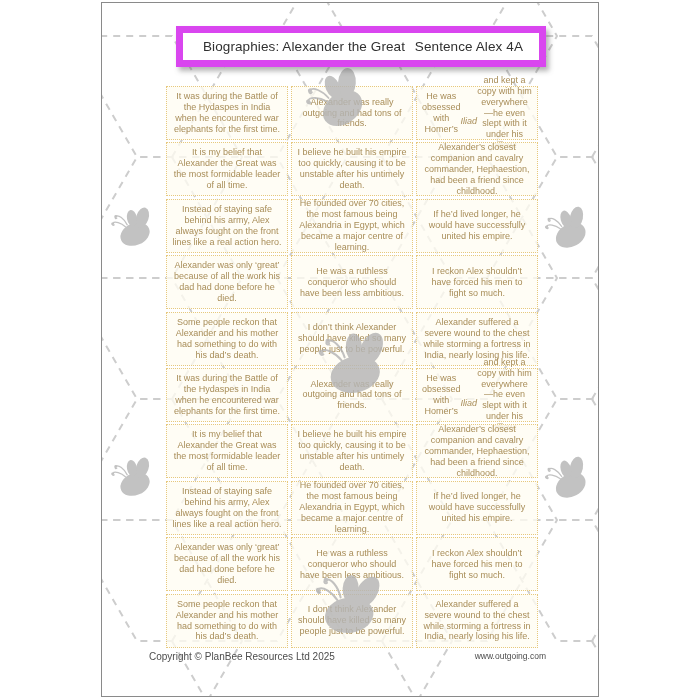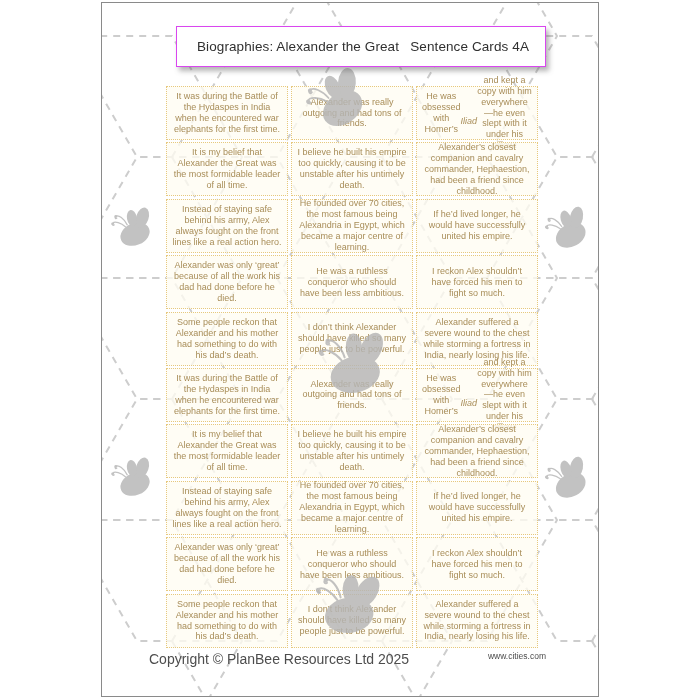--- a/index.html
+++ b/index.html
@@ -35,21 +35,21 @@
     top: 0;
     z-index: 0;
   }
   .header-bar {
     position: absolute;
     left: 74px;
     top: 23px;
     width: 370px;
     height: 41px;
     background: #ffffff;
-    border: 1px solid #d946ef;
+    border: 7px solid #d946ef;
     box-shadow: 3px 4px 5px rgba(90,90,90,0.45);
     z-index: 5;
     display: flex;
     align-items: center;
     justify-content: space-between;
     padding: 0 16px 0 20px;
     box-sizing: border-box;
   }
   .header-title, .header-subtitle {
     font-size: 13.5px;
@@ -85,21 +85,21 @@
   .card em { font-style: italic; margin-top: 17px; }
   .bee {
     position: absolute;
     z-index: 3;
     opacity: 0.82;
   }
   .footer-copyright {
     position: absolute;
     left: 47px;
     top: 648px;
-    font-size: 14px;
+    font-size: 10px;
     color: var(--footer-text);
     z-index: 4;
   }
   .footer-website {
     position: absolute;
     right: 52px;
     top: 648px;
     font-size: 8.5px;
     color: var(--footer-text);
     z-index: 4;
@@ -168,21 +168,21 @@
     </svg>
   <svg class="bee" style="left:440px;top:449px;transform:rotate(-6deg)" width="54" height="54" viewBox="0 0 100 100">
       <use href="#bee-shape"></use>
     </svg>
   <svg class="bee" style="left:206px;top:560px;transform:rotate(14deg)" width="84" height="84" viewBox="0 0 100 100">
       <use href="#bee-shape"></use>
     </svg>
 
   <div class="header-bar">
     <span class="header-title">Biographies: Alexander the Great</span>
-    <span class="header-subtitle">Sentence Cards 4A</span>
+    <span class="header-subtitle">Sentence Alex 4A</span>
   </div>
 
   <div class="card-grid">
     <div class="card">It was during the Battle of the Hydaspes in India when he encountered war elephants for the first time.</div>
     <div class="card">Alexander was really outgoing and had tons of friends.</div>
     <div class="card">He was obsessed with Homer’s <em>Iliad</em> and kept a copy with him everywhere—he even slept with it under his pillow!</div>
     <div class="card">It is my belief that Alexander the Great was the most formidable leader of all time.</div>
     <div class="card">I believe he built his empire too quickly, causing it to be unstable after his untimely death.</div>
     <div class="card">Alexander’s closest companion and cavalry commander, Hephaestion, had been a friend since childhood.</div>
     <div class="card">Instead of staying safe behind his army, Alex always fought on the front lines like a real action hero.</div>
@@ -205,15 +205,15 @@
     <div class="card">If he’d lived longer, he would have successfully united his empire.</div>
     <div class="card">Alexander was only ‘great’ because of all the work his dad had done before he died.</div>
     <div class="card">He was a ruthless conqueror who should have been less ambitious.</div>
     <div class="card">I reckon Alex shouldn’t have forced his men to fight so much.</div>
     <div class="card">Some people reckon that Alexander and his mother had something to do with his dad’s death.</div>
     <div class="card">I don’t think Alexander should have killed so many people just to be powerful.</div>
     <div class="card">Alexander suffered a severe wound to the chest while storming a fortress in India, nearly losing his life.</div>
   </div>
 
   <span class="footer-copyright">Copyright © PlanBee Resources Ltd 2025</span>
-  <span class="footer-website">www.cities.com</span>
+  <span class="footer-website">www.outgoing.com</span>
 
 </div>
 
 </body></html>

